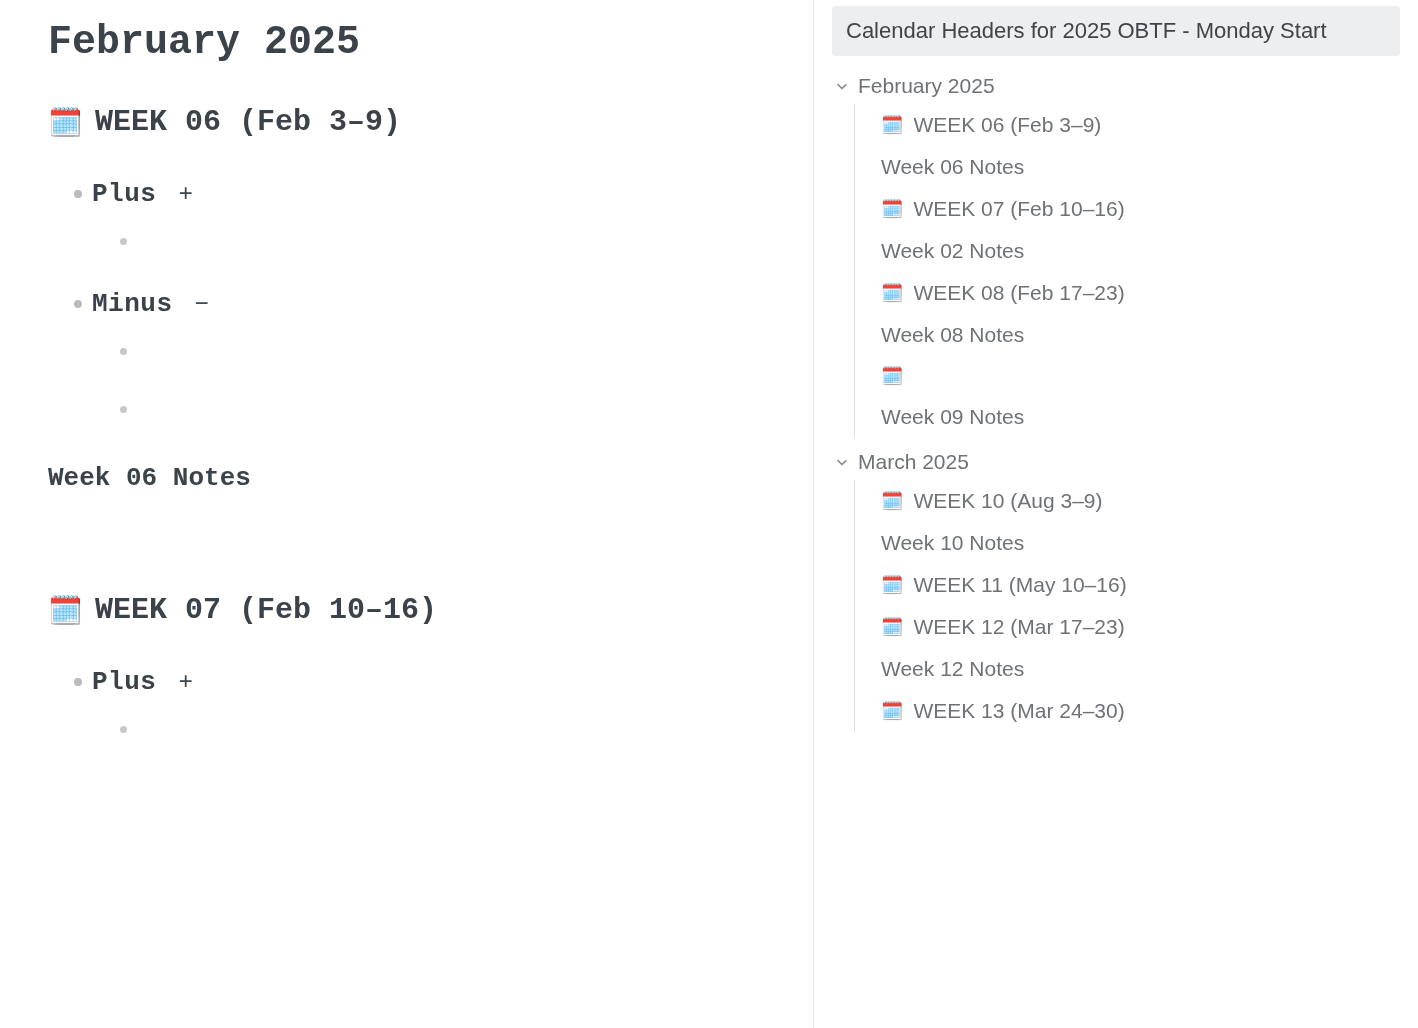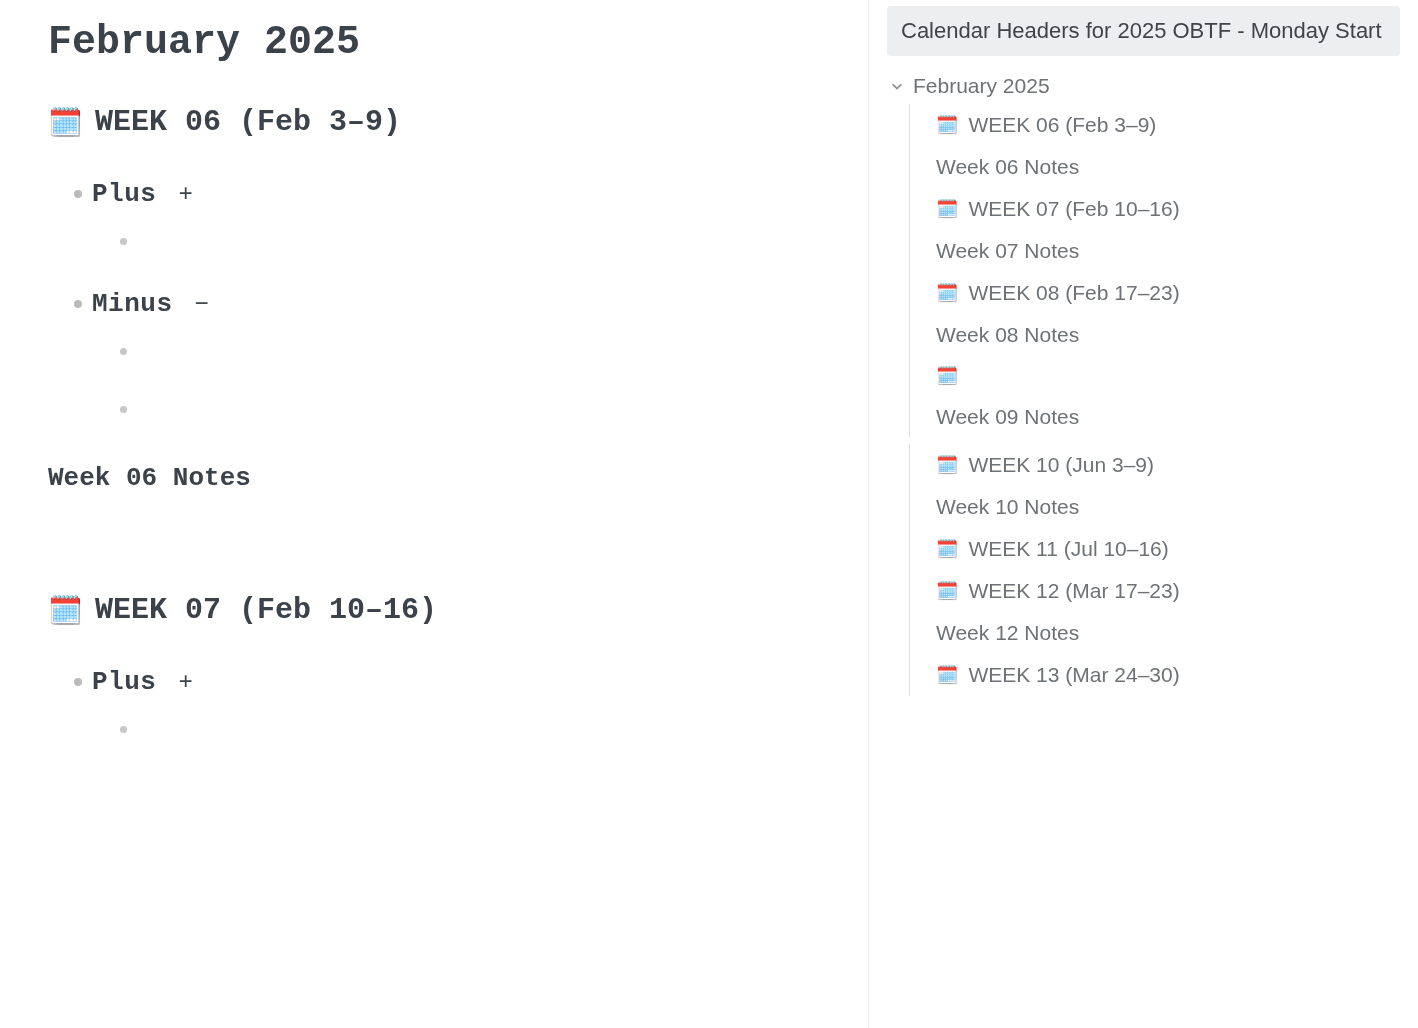--- a/index.html
+++ b/index.html
@@ -49,21 +49,21 @@
     .sub .bullet-dot { width: 7px; height: 7px; background: #c5c7c9; }
     .h3 {
       font-size: 26px;
       font-weight: 700;
       color: #3b424a;
       margin-top: 46px;
       margin-bottom: 100px;
     }
     
     .sidebar {
-      width: 550px;
+      width: 605px;
       flex-shrink: 0;
       border-left: 1px solid #e9e9e7;
       padding: 6px 18px 0 18px;
       font-size: 21px;
       color: #6e7276;
       overflow: hidden;
     }
     .toc-title {
       background: #eceef0;
       border-radius: 4px;
@@ -161,50 +161,58 @@
           <span class="toc-text">WEEK 06 (Feb 3–9)</span>
         </div>
       <div class="toc-item">
           <span class="toc-text">Week 06 Notes</span>
         </div>
       <div class="toc-item">
           <span class="toc-emoji">🗓️</span>
           <span class="toc-text">WEEK 07 (Feb 10–16)</span>
         </div>
       <div class="toc-item">
-          <span class="toc-text">Week 07 Notes</span>
+          <span class="toc-text">Week 02 Notes</span>
         </div>
       <div class="toc-item">
           <span class="toc-emoji">🗓️</span>
           <span class="toc-text">WEEK 08 (Feb 17–23)</span>
         </div>
       <div class="toc-item">
           <span class="toc-text">Week 08 Notes</span>
         </div>
       <div class="toc-item">
           <span class="toc-emoji">🗓️</span>
         </div>
       <div class="toc-item">
           <span class="toc-text">Week 09 Notes</span>
         </div>
     </div>
   </div>
 
   <div class="toc-section">
+    <div class="toc-header">
+      <span class="chev">
+        <svg viewBox="0 0 16 16" width="14" height="14" fill="none" stroke="currentColor" stroke-width="2">
+            <polyline points="3,6 8,11 13,6"></polyline>
+          </svg>
+      </span>
+      <span class="toc-text">March 2025</span>
+    </div>
     <div class="toc-items">
       <div class="toc-item">
           <span class="toc-emoji">🗓️</span>
-          <span class="toc-text">WEEK 10 (Jun 3–9)</span>
+          <span class="toc-text">WEEK 10 (Aug 3–9)</span>
         </div>
       <div class="toc-item">
           <span class="toc-text">Week 10 Notes</span>
         </div>
       <div class="toc-item">
           <span class="toc-emoji">🗓️</span>
-          <span class="toc-text">WEEK 11 (Jul 10–16)</span>
+          <span class="toc-text">WEEK 11 (May 10–16)</span>
         </div>
       <div class="toc-item">
           <span class="toc-emoji">🗓️</span>
           <span class="toc-text">WEEK 12 (Mar 17–23)</span>
         </div>
       <div class="toc-item">
           <span class="toc-text">Week 12 Notes</span>
         </div>
       <div class="toc-item">
           <span class="toc-emoji">🗓️</span>

